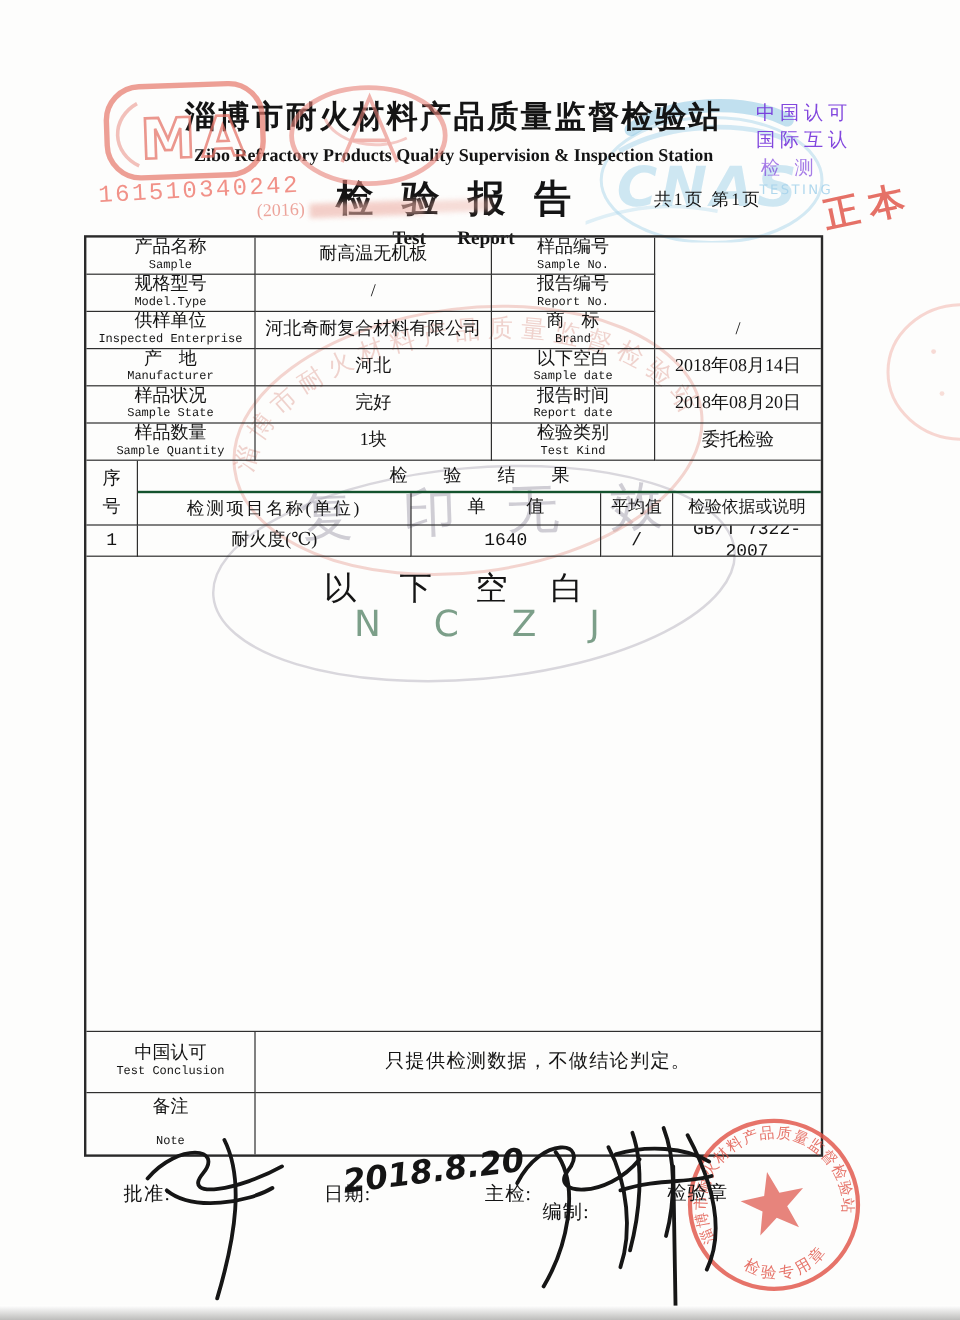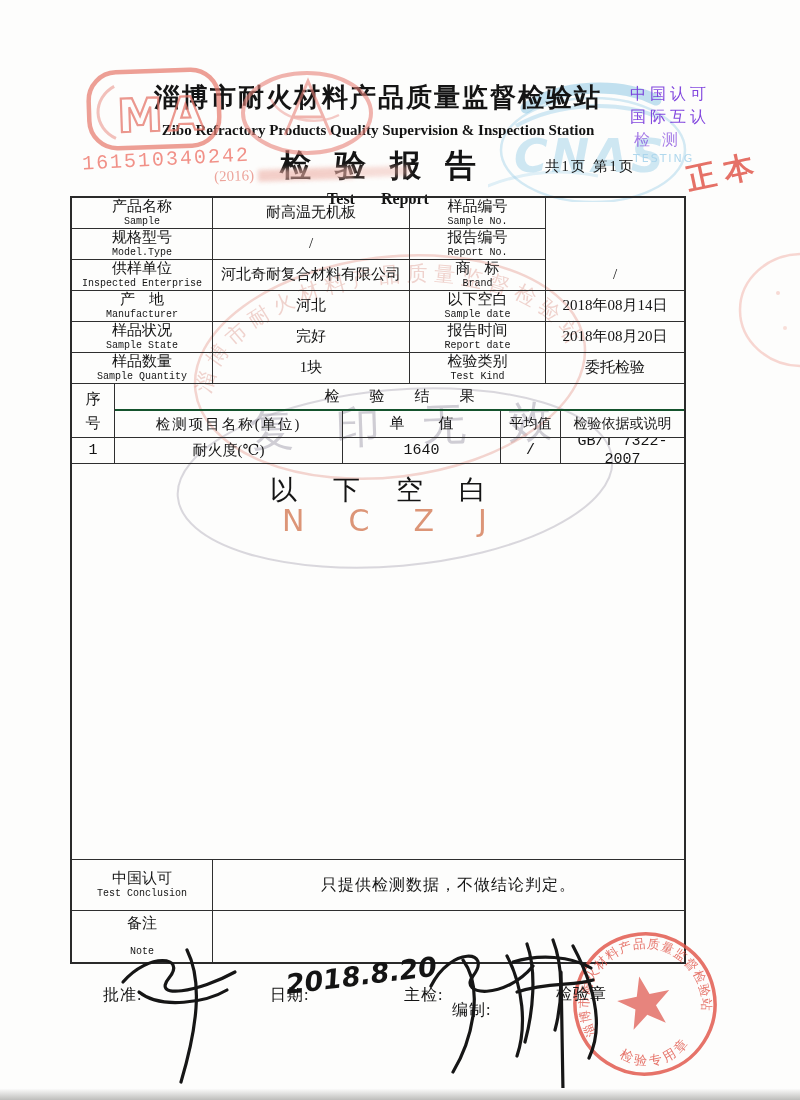--- a/index.html
+++ b/index.html
@@ -57,21 +57,21 @@
             display:flex;align-items:center;gap:4px;}
   .smudge{display:inline-block;width:96px;height:12px;background:#edb0a6;filter:blur(2px);opacity:.7;}
   .smudge2{display:inline-block;width:52px;height:10px;background:#edb0a6;filter:blur(2px);opacity:.5;}
   .red-col{color:#6d28d9;font-size:16px;letter-spacing:4px;opacity:.85;}
   .testing-b{color:#a8d4ec;font-size:11px;letter-spacing:2px;opacity:.9;
              font-family:"DejaVu Sans","Liberation Sans",sans-serif;}
   .zhengben{left:686px;top:152px;font-size:30px;font-weight:bold;color:#e04f42;opacity:.8;
             transform:rotate(-12deg);letter-spacing:8px;z-index:3;}
   .copyinv{left:250px;top:396px;font-size:44px;color:#aaa7b5;letter-spacing:42px;opacity:.55;
            transform:rotate(-2deg);z-index:1;}
-  .nczj{left:282px;top:503px;font-size:30px;color:#c2410c;letter-spacing:44px;opacity:.55;z-index:1;
+  .nczj{left:295px;top:503px;font-size:30px;color:#14532d;letter-spacing:44px;opacity:.55;z-index:1;
         font-family:"DejaVu Sans","Liberation Sans",sans-serif;}
   .scan-bottom{left:0;top:1088px;width:800px;height:12px;
                background:linear-gradient(#ffffff,#bdbdbb);z-index:6;}
 </style>
 </head>
 <body>
 
 <div class="page">
 
   <svg class="abs z1 noevt" style="left:488px;top:72px;" width="220" height="130" viewBox="0 0 220 130">

